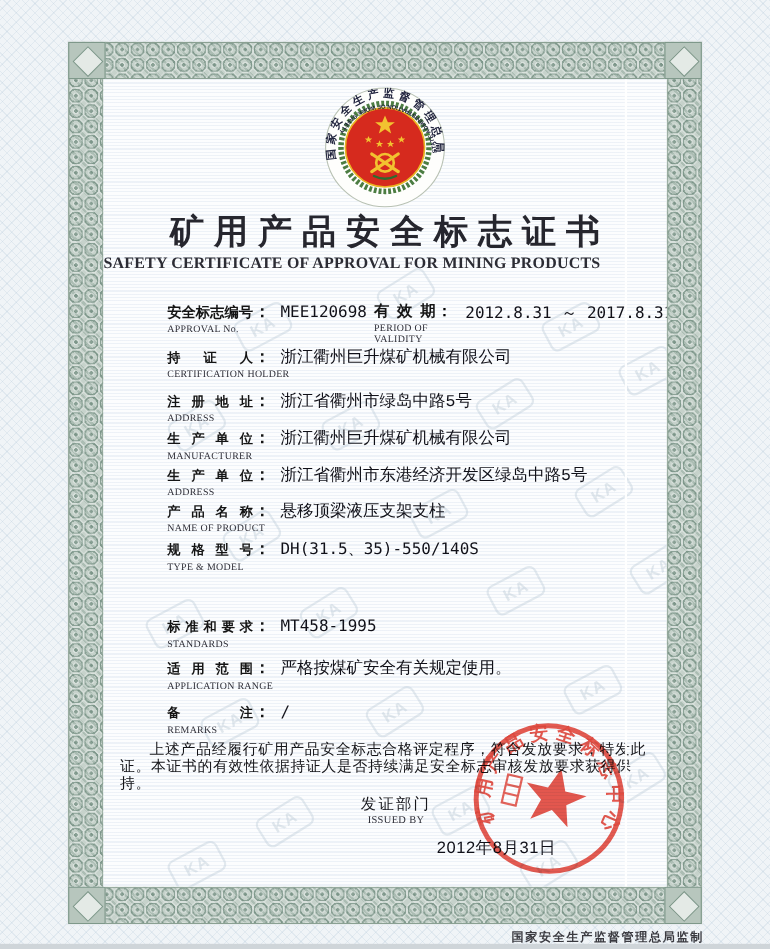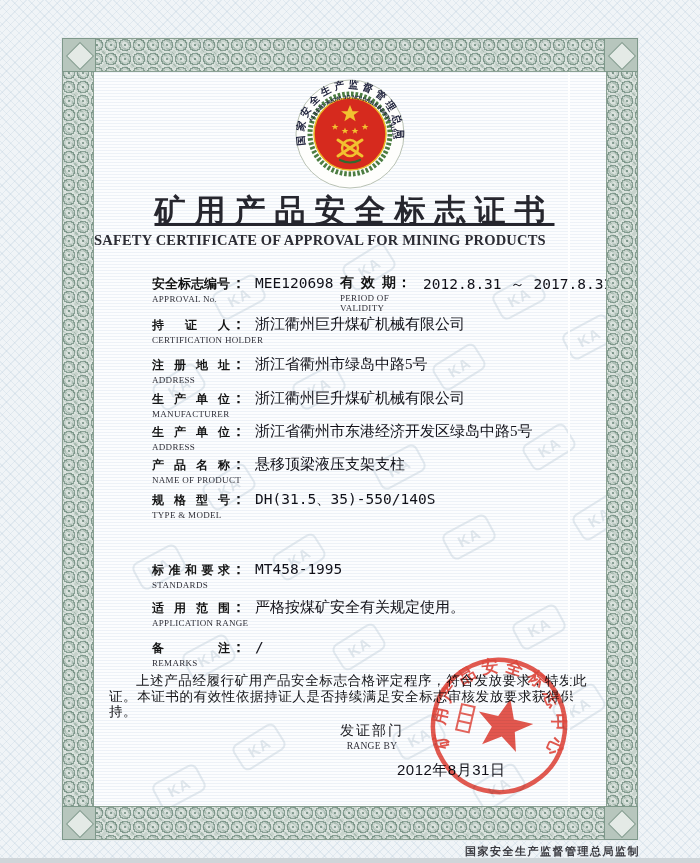--- a/index.html
+++ b/index.html
@@ -53,53 +53,53 @@
     border-radius:7px;color:rgba(185,200,212,.42);font-weight:bold;font-size:15px;
     display:flex;align-items:center;justify-content:center;letter-spacing:1px;
     font-family:"Liberation Sans",sans-serif;
   }
   .scanline{position:absolute;left:474px;top:0;width:2px;height:734px;background:rgba(255,255,255,.95);}
   
   .emblem{position:absolute;left:200px;top:6px;width:112px;height:112px;}
   .title{
     position:absolute;left:0;width:512px;top:118px;text-align:center;
     font-family:"Liberation Serif",serif;font-weight:700;font-size:31px;
-    letter-spacing:9px;color:#26262e;white-space:nowrap;text-indent:9px;text-decoration:underline;
+    letter-spacing:9px;color:#26262e;white-space:nowrap;text-indent:9px;
   }
   .subtitle{
     position:absolute;left:0;width:444px;top:160px;text-align:center;
     font-family:"Liberation Serif",serif;font-weight:700;font-size:14.5px;
     color:#2c2c34;letter-spacing:.2px;white-space:nowrap;
   }
   
   .row{position:absolute;left:58px;color:#151515;}
   .line1{display:flex;align-items:baseline;white-space:nowrap;}
   .zh{
     display:inline-block;width:78px;font-size:12px;font-weight:700;
     text-align:justify;text-align-last:justify;color:#141414;
   }
   .zh6{font-size:13px;}
   .colon{font-weight:700;font-size:15px;margin-left:1px;}
-  .val{margin-left:9px;font-size:15px;color:#101018;font-family:Liberation Serif, serif;}
+  .val{margin-left:9px;font-size:15px;color:#101018;font-family:Liberation Mono, monospace;}
   .val.mono{font-family:"DejaVu Sans Mono",monospace;font-size:14.5px;}
   .sub{
     font-family:Liberation Serif, serif;font-size:9px;color:#2f2f38;
     letter-spacing:.3px;margin-top:1px;
   }
   .vrow{position:absolute;left:246px;display:flex;align-items:flex-start;}
   .vrow .zh{width:56px;font-size:14px;}
   .vrow .colon{font-size:14px;}
   .vrow .val{margin-left:12px;padding-top:1px;white-space:nowrap;}
   
   .declaration{
     position:absolute;left:15px;top:601px;width:484px;
     font-size:13.5px;line-height:15.5px;letter-spacing:.6px;color:#141418;
     text-indent:2em;font-family:"Liberation Serif",serif;
   }
-  .issued{position:absolute;left:238px;top:650px;width:80px;text-align:center;}
+  .issued{position:absolute;left:226px;top:650px;width:80px;text-align:center;}
   .issued .dept{font-size:14px;letter-spacing:2px;color:#17171c;}
   .issued .sub{font-size:9.5px;}
   .issue-date{position:absolute;left:303px;top:689px;font-size:15px;color:#101018;letter-spacing:.5px;}
   .footer{
     position:absolute;left:0;top:844px;width:640px;text-align:right;
     font-size:11px;letter-spacing:1.5px;color:#3a3a40;font-weight:600;
   }
   
   .stamp{
     position:absolute;left:330px;top:579px;width:150px;height:150px;
@@ -284,21 +284,21 @@
         <span class="colon">：</span>
       <span class="val mono">/</span>
     </div>
     <div class="sub">REMARKS</div>
   </div>
 
   <div class="declaration">上述产品经履行矿用产品安全标志合格评定程序，符合发放要求，特发此证。本证书的有效性依据持证人是否持续满足安全标志审核发放要求获得保持。</div>
 
   <div class="issued">
     <div class="dept">发证部门</div>
-    <div class="sub">RANGE BY</div>
+    <div class="sub">ISSUED BY</div>
   </div>
   <div class="issue-date">2012年8月31日</div>
 
   <svg class="stamp" viewBox="0 0 150 150">
     <circle cx="75" cy="75" r="66" fill="none" stroke="#e23a2e" stroke-width="4.5" opacity="0.9"></circle>
     <path transform="translate(80,74) scale(3.1)" fill="#e23a2e" opacity="0.92" d="M0,-9 L2.6,-2.8 L9,-2.8 L3.8,1.1 L5.6,7.3 L0,3.4 L-5.6,7.3 L-3.8,1.1 L-9,-2.8 L-2.6,-2.8 Z"></path>
     <g stroke="#e23a2e" stroke-width="2" fill="none" opacity="0.85">
       <rect x="34" y="62" width="13" height="26"></rect>
       <line x1="34" y1="71" x2="47" y2="71"></line>
       <line x1="34" y1="79" x2="47" y2="79"></line>

